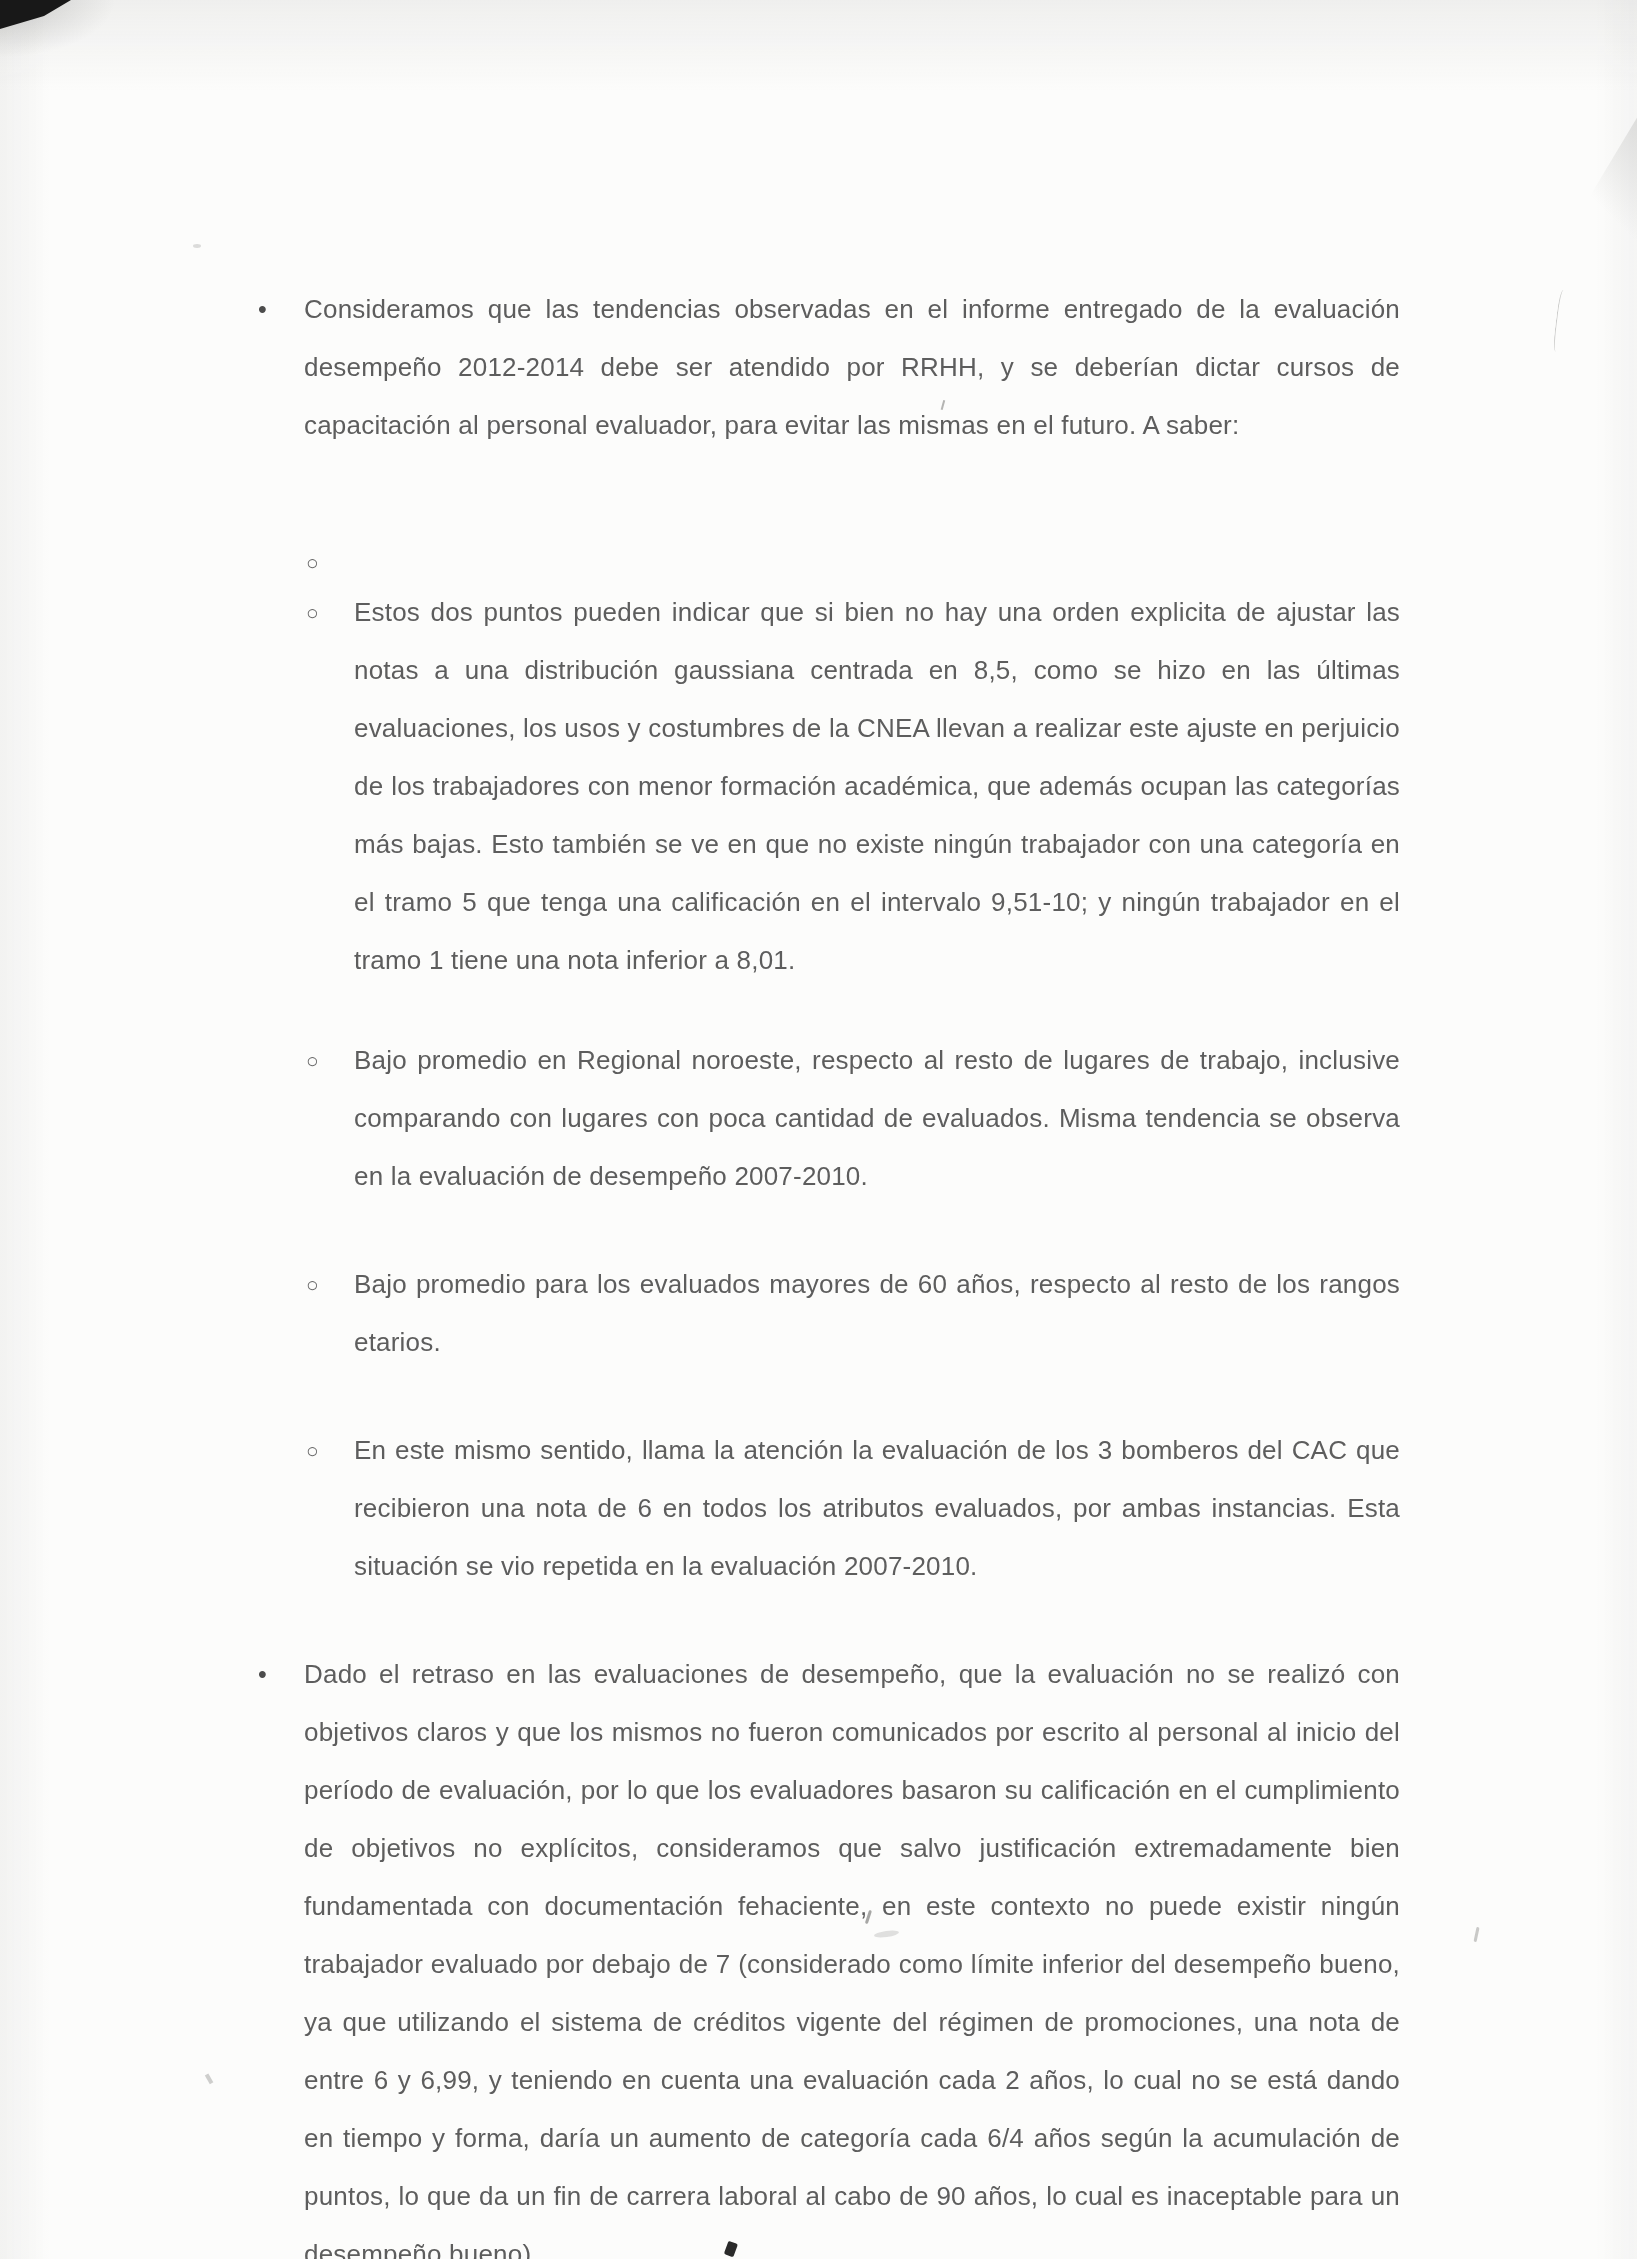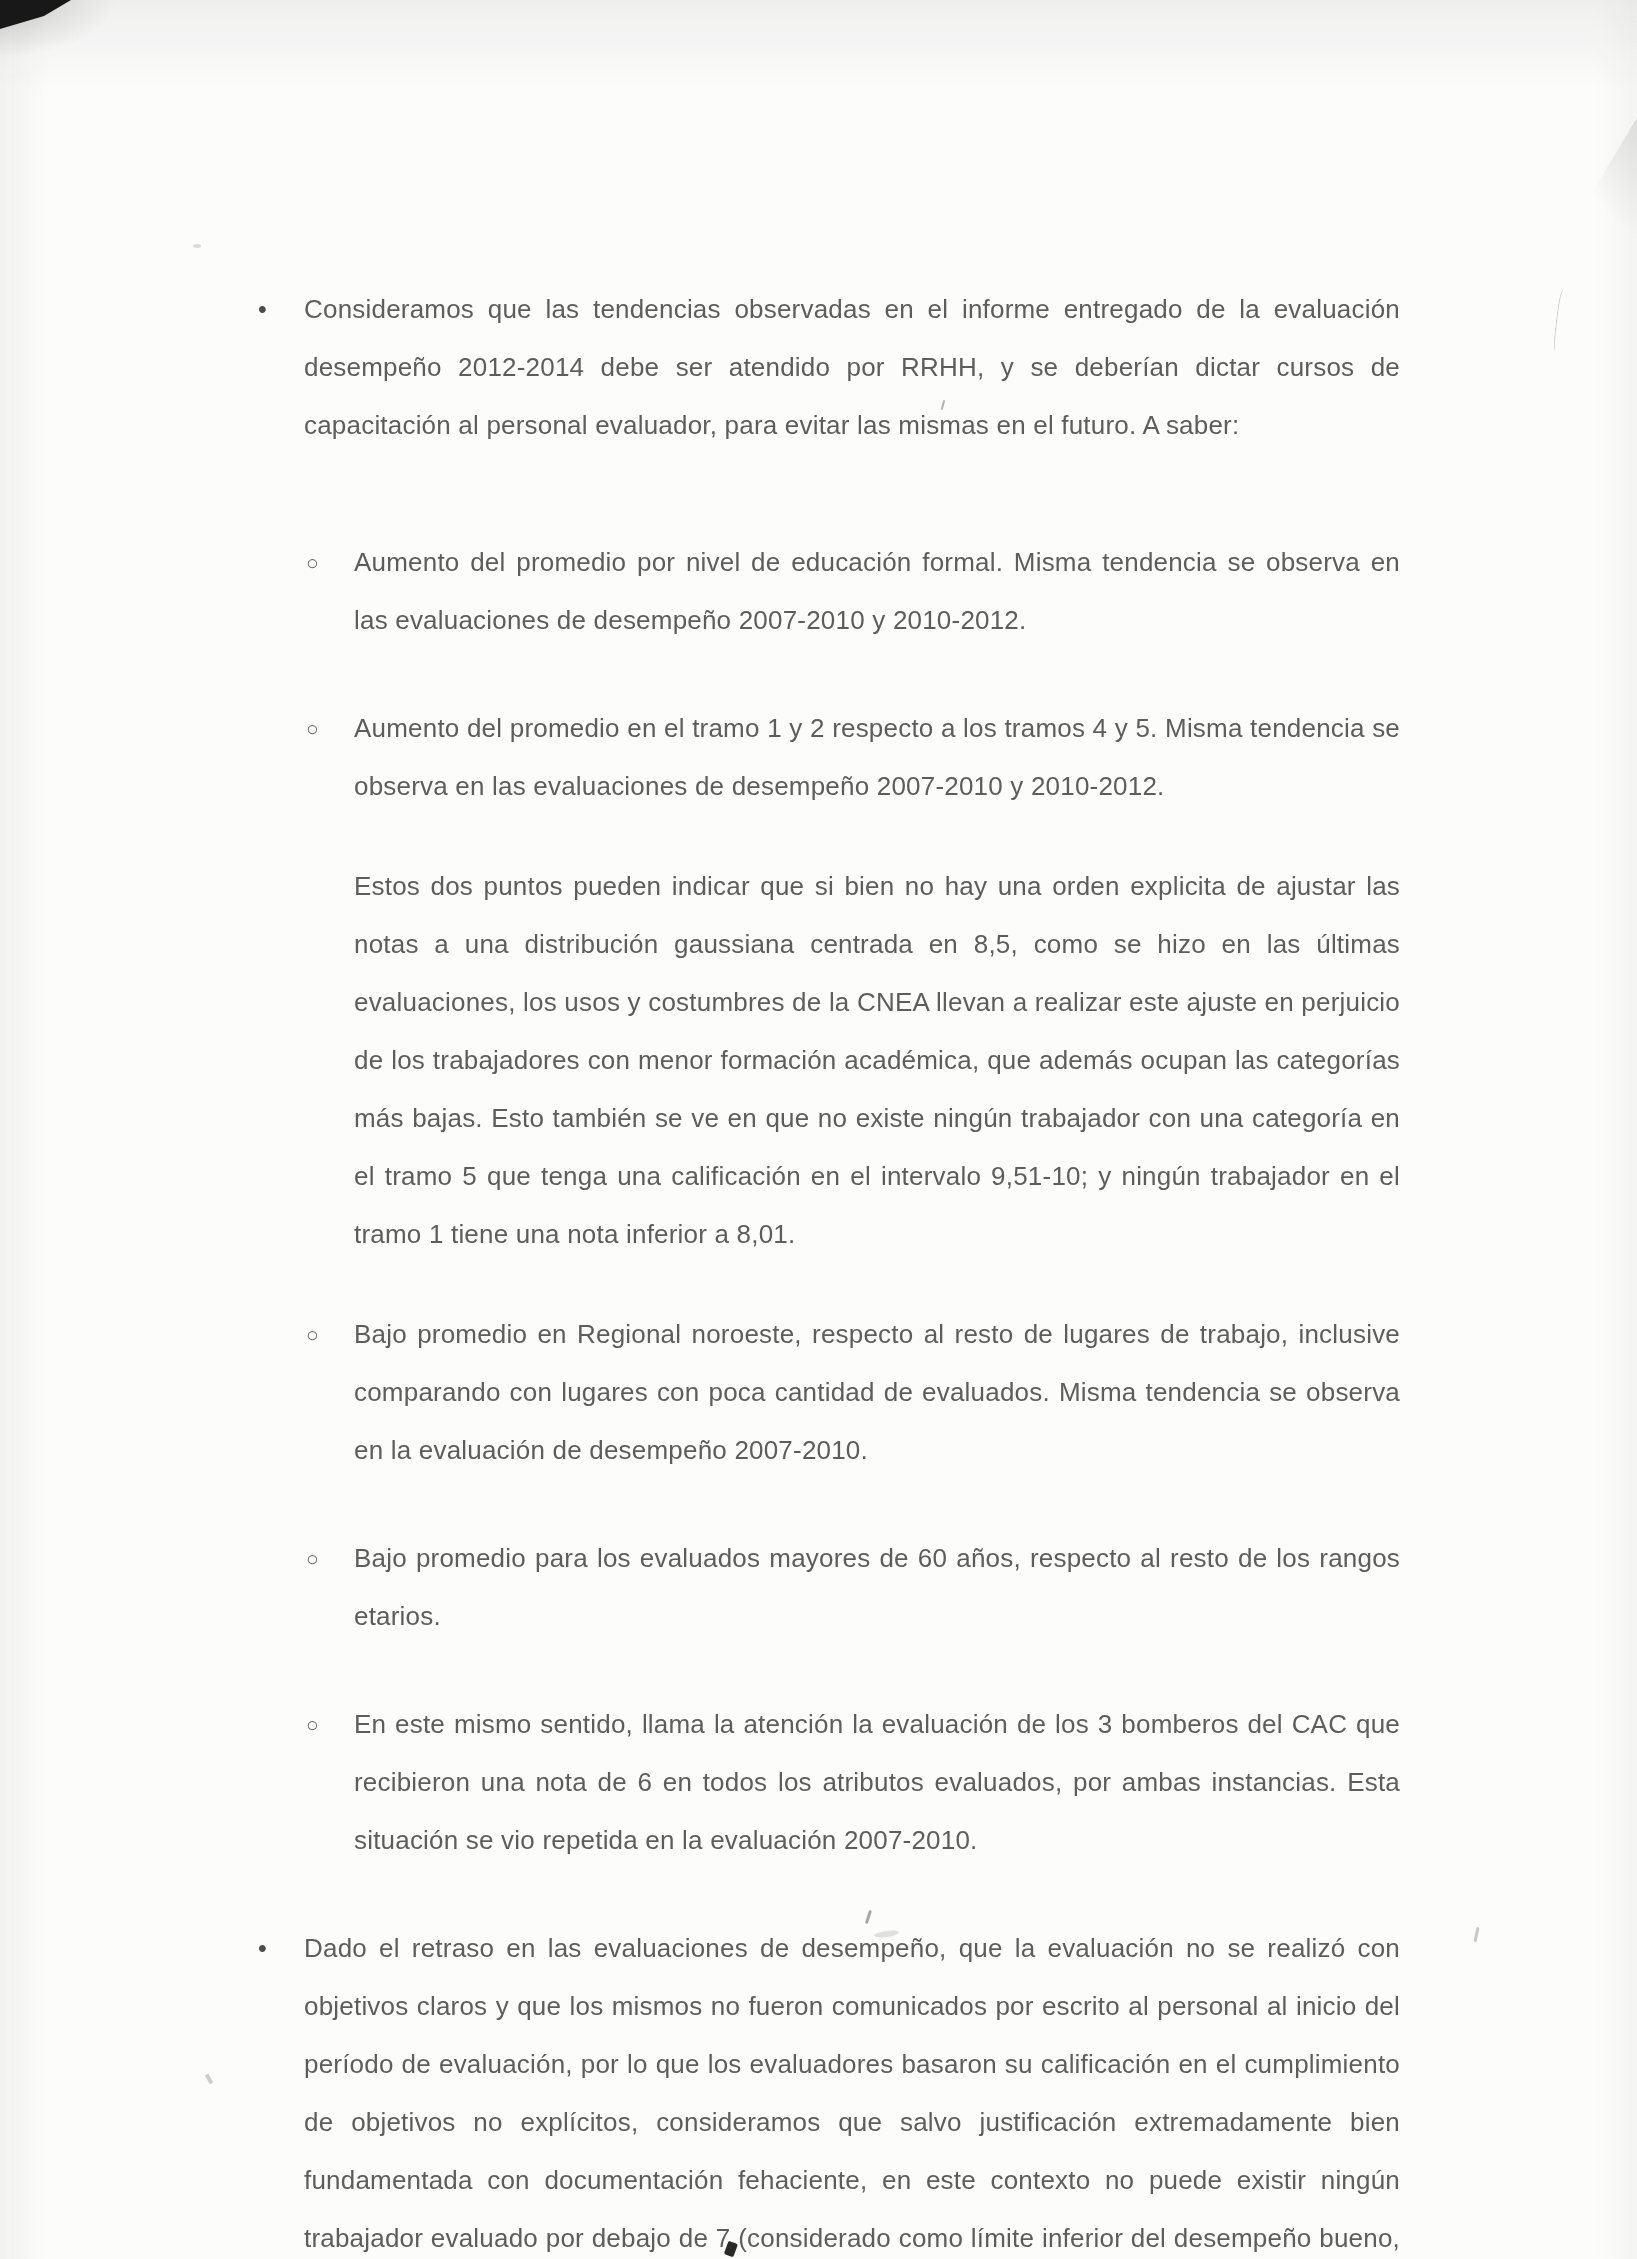--- a/index.html
+++ b/index.html
@@ -165,26 +165,24 @@
 
   <div class="item l1">
     <span class="marker">•</span>
     <span>Consideramos que las tendencias observadas en el informe entregado de la evaluación desempeño 2012-2014 debe ser atendido por RRHH, y se deberían dictar cursos de capacitación al personal evaluador, para evitar las mismas en el futuro. A saber:</span>
   </div>
 
   <div class="extra-gap"></div>
 
   <div class="item l2">
     <span class="marker">○</span>
-    <span>Aumento del promedio por nivel de educación formal. Misma tendencia se observa en las evaluaciones de desempeño 2007-2010 y 2010-2012.</span>
   </div>
 
   <div class="item l2 tight">
     <span class="marker">○</span>
-    <span>Aumento del promedio en el tramo 1 y 2 respecto a los tramos 4 y 5. Misma tendencia se observa en las evaluaciones de desempeño 2007-2010 y 2010-2012.</span>
   </div>
 
   <div class="item l2 no-marker tight">
     
     <span>Estos dos puntos pueden indicar que si bien no hay una orden explicita de ajustar las notas a una distribución gaussiana centrada en 8,5, como se hizo en las últimas evaluaciones, los usos y costumbres de la CNEA llevan a realizar este ajuste en perjuicio de los trabajadores con menor formación académica, que además ocupan las categorías más bajas. Esto también se ve en que no existe ningún trabajador con una categoría en el tramo 5 que tenga una calificación en el intervalo 9,51-10; y ningún trabajador en el tramo 1 tiene una nota inferior a 8,01.</span>
   </div>
 
   <div class="item l2">
     <span class="marker">○</span>
     <span>Bajo promedio en Regional noroeste, respecto al resto de lugares de trabajo, inclusive comparando con lugares con poca cantidad de evaluados. Misma tendencia se observa en la evaluación de desempeño 2007-2010.</span>

